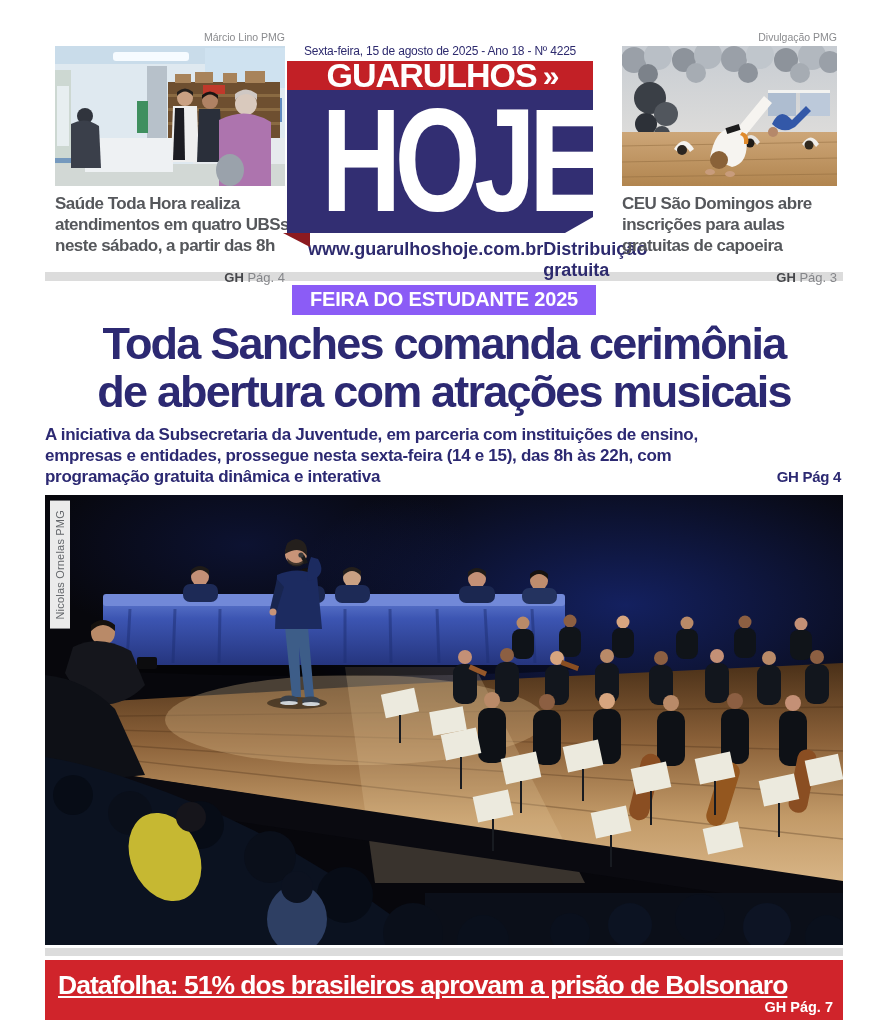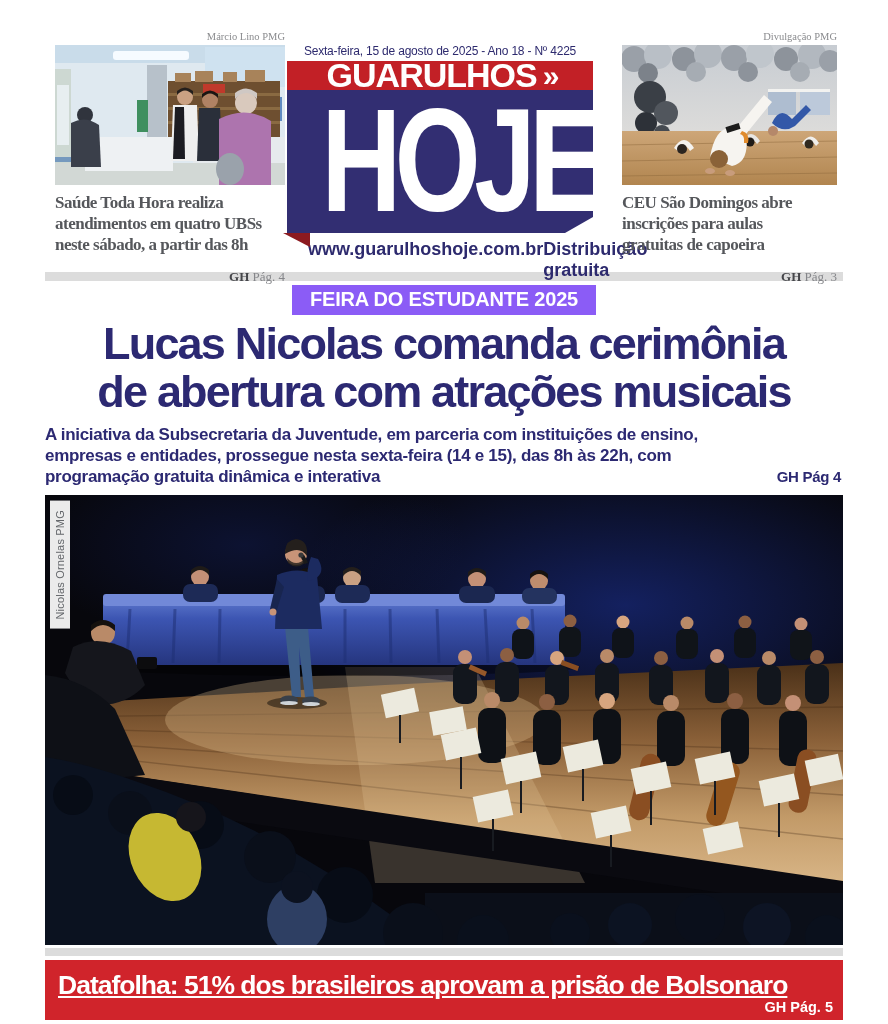--- a/index.html
+++ b/index.html
@@ -1,20 +1,20 @@
 <!DOCTYPE html>
 <html><head>
 <meta charset="utf-8">
 <style>
   html,body{margin:0;padding:0;background:#ffffff;}
   .page{position:relative;width:888px;height:1024px;background:#ffffff;overflow:hidden;
         font-family:"Liberation Sans",sans-serif;}
   
   .masthead{position:relative;height:262px;}
-  .story-col{position:absolute;top:31px;font-family:Liberation Serif, serif;}
+  .story-col{position:absolute;top:31px;}
   .story-col .credit{font-size:10.5px;color:#8a8b8e;text-align:right;margin-bottom:3px;}
   .thumb{width:100%;height:140px;overflow:hidden;background:#d8dde2;}
   .thumb svg{display:block;}
   .story-col h2{margin:7px 0 0 0;font-size:17px;line-height:21px;font-weight:bold;
                 color:#55575b;letter-spacing:-0.5px;white-space:pre;}
   .story-ref{margin-top:14px;text-align:right;font-size:13px;}
   .story-ref .gh{font-weight:bold;color:#45464a;}
   .story-ref .pg{color:#85868a;}
   .left-col{left:55px;width:230px;}
   .right-col{left:622px;width:215px;}
@@ -217,21 +217,21 @@
     </div>
   </header>
 
   <div class="divider"></div>
 
   <section>
     <div class="kicker-row">
       <span class="kicker">FEIRA DO ESTUDANTE 2025</span>
     </div>
     <h1 class="headline">
-      <div>Lucas Nicolas comanda cerimônia</div>
+      <div>Toda Sanches comanda cerimônia</div>
       <div>de abertura com atrações musicais</div>
     </h1>
     <p class="deck">
       <span class="deck-text">A iniciativa da Subsecretaria da Juventude, em parceria com instituições de ensino, empresas e entidades, prossegue nesta sexta-feira (14 e 15), das 8h às 22h, com programação gratuita dinâmica e interativa</span>
       <span class="deck-ref">GH Pág 4</span>
     </p>
 
     <figure class="main-photo" style="margin-block:0;margin-inline:0;margin:8px 0 0 45px;">
       <svg viewBox="0 0 798 450" width="798" height="450">
         <defs>
@@ -465,16 +465,16 @@
         </g>
       </svg>
       <figcaption class="photo-credit">Nicolas Ornelas PMG</figcaption>
     </figure>
   </section>
 
   <div class="divider d2"></div>
 
   <section class="bottom-bar">
     <h2>Datafolha: 51% dos brasileiros aprovam a prisão de Bolsonaro</h2>
-    <div class="bar-ref">GH Pág. 5</div>
+    <div class="bar-ref">GH Pág. 7</div>
   </section>
 
 </div>
 
 </body></html>

